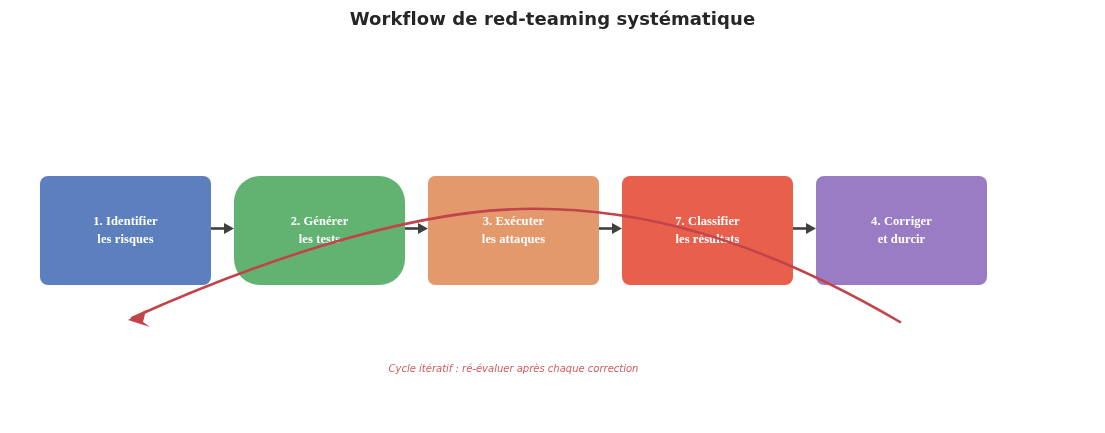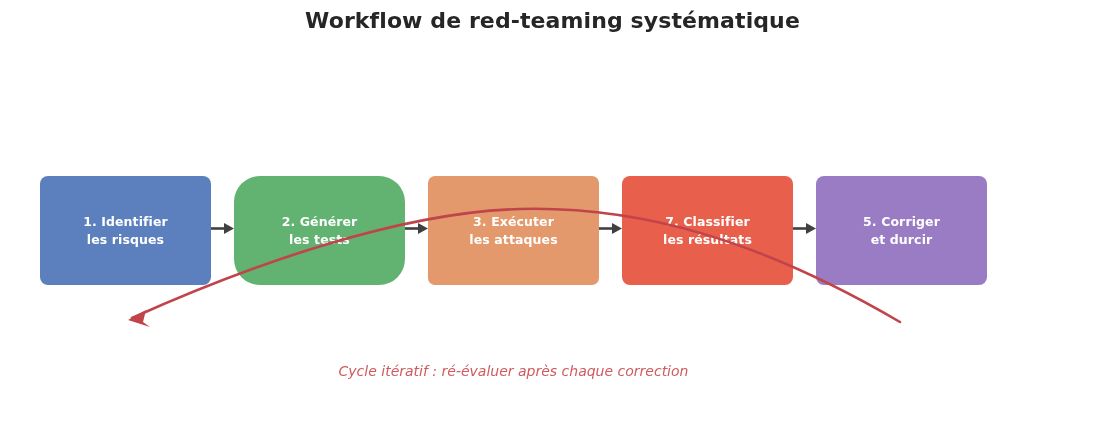--- a/index.html
+++ b/index.html
@@ -16,33 +16,34 @@
     height: 433px;
     background: #ffffff;
     overflow: hidden;
   }
   #diagram-title {
     position: absolute;
     top: 8px;
     left: 0;
     width: 1105px;
     text-align: center;
-    font-size: 22px;
+    font-size: 18px;
     font-weight: bold;
     color: #262626;
     letter-spacing: 0.1px;
   }
   #flow-row {
     position: absolute;
     left: 40px;
     top: 176px;
     width: 767px;
     height: 109px;
     display: flex;
     align-items: center;
+    font-family: Liberation Serif, serif;
   }
   .step-box {
     width: 171px;
     height: 109px;
     border-radius: 8px;
     display: flex;
     align-items: center;
     justify-content: center;
     box-sizing: border-box;
     flex: 0 0 171px;
@@ -73,21 +74,21 @@
     width: 1105px;
     height: 433px;
     pointer-events: none;
   }
   #cycle-caption {
     position: absolute;
     top: 363px;
     left: 0;
     width: 1027px;
     text-align: center;
-    font-size: 14px;
+    font-size: 10px;
     font-style: italic;
     color: #d05a5e;
   }
 </style>
 </head>
 <body>
 
 <div id="canvas">
 
   <div id="diagram-title">Workflow de red-teaming systématique</div>
@@ -144,21 +145,21 @@
     <div class="connector">
       <svg width="23" height="109" viewBox="0 0 23 109">
         <g>
           <line x1="0" y1="52.5" x2="15" y2="52.5" stroke="#404040" stroke-width="2.6"></line>
           <polygon points="13,47 23,52.5 13,58" fill="#404040"></polygon>
         </g>
       </svg>
     </div>
 
     <div class="step-box" style="background:#9a7cc4;">
-      <span class="step-label">5. Corriger
+      <span class="step-label">4. Corriger
 et durcir</span>
     </div>
 
   </div>
 
   <svg id="cycle-arrow-layer" viewBox="0 0 1105 433">
     <path d="M 900 322 C 760 240 640 206 520 209 C 400 212 250 265 132 318" fill="none" stroke="#c0444a" stroke-width="2.6" stroke-linecap="round"></path>
     <polygon points="128,320 146,310 143,322 150,327" fill="#c0444a"></polygon>
   </svg>
 

